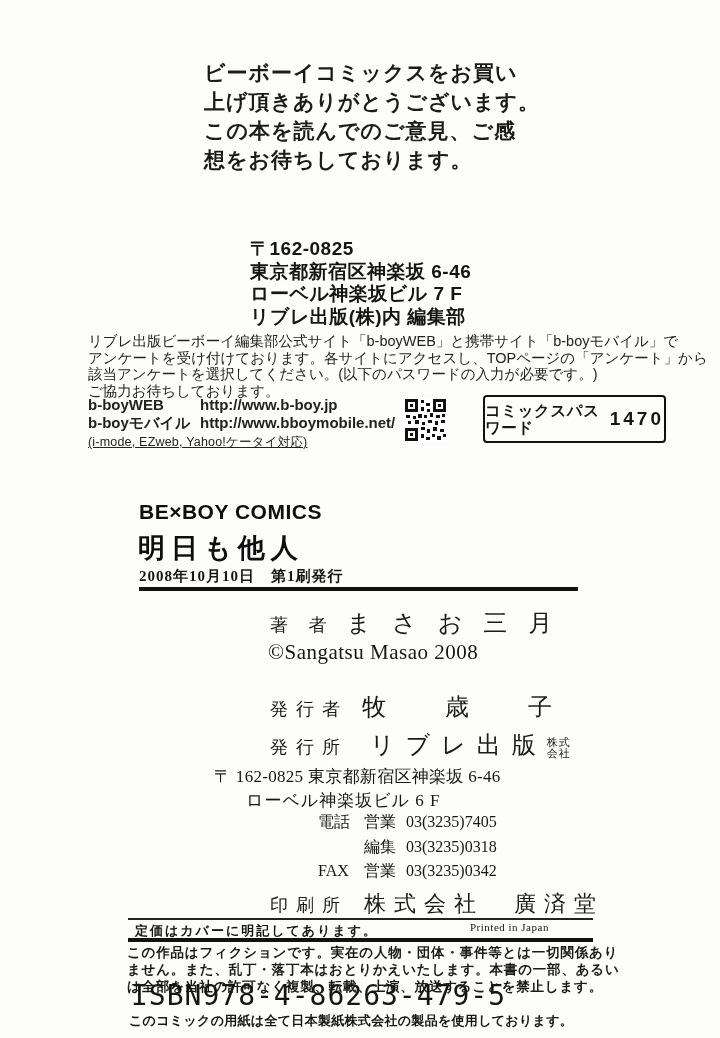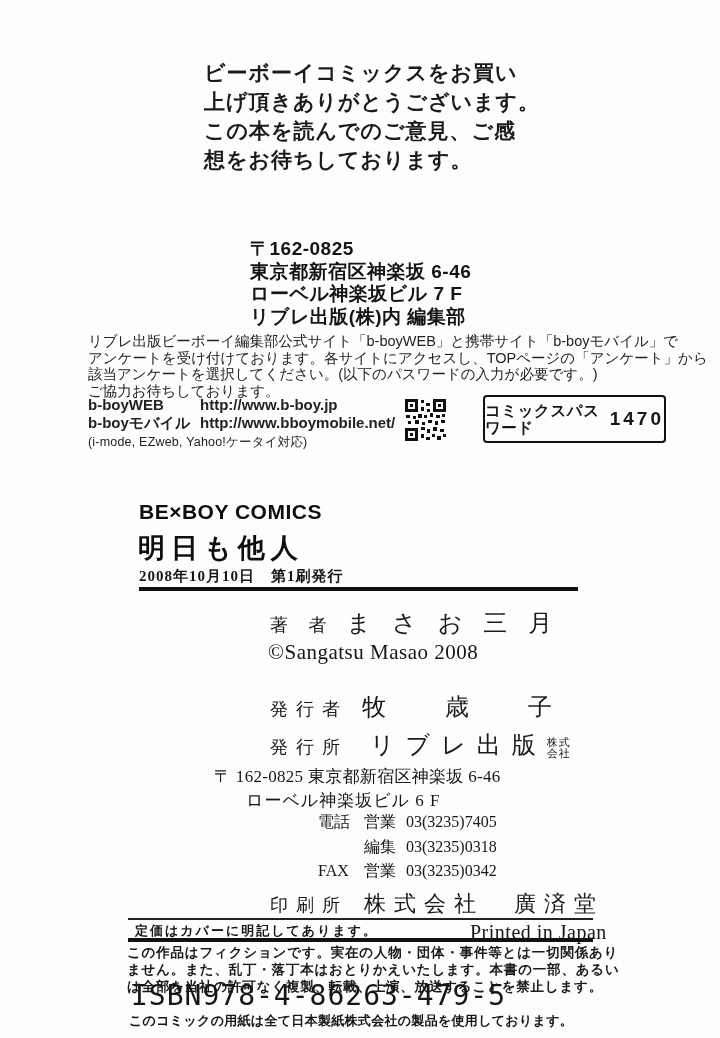--- a/index.html
+++ b/index.html
@@ -19,21 +19,21 @@
   
   .ed-address{left:250px;top:238px;font-size:19px;line-height:22.5px;font-weight:700;letter-spacing:0.5px;color:#151515;}
 
   
   .survey{left:88px;top:333px;font-size:14.5px;line-height:16.5px;font-weight:500;color:#222;}
 
   
   .urls{left:88px;top:396px;font-size:15px;line-height:18px;font-weight:600;color:#222;}
   .url-row{display:flex;align-items:baseline;}
   .url-label{width:112px;flex:none;}
-  .url-note{font-size:12.5px;font-weight:500;letter-spacing:0.2px;margin-top:1px;}
+  .url-note{font-size:12.5px;font-weight:500;letter-spacing:0.2px;margin-top:1px;text-decoration:underline;}
 
   
   .qr{left:404px;top:398px;width:43px;height:44px;}
   .pwbox{
     left:455px;top:395px;width:179px;height:44px;
     border:2.5px solid #111;border-radius:4px;
     display:flex;flex-direction:row;align-items:center;justify-content:center;margin-left:28px;
   }
   .pwbox .pw-title{font-size:15.5px;font-weight:700;letter-spacing:0.5px;line-height:17px;}
   .pwbox .pw-value{font-size:19px;font-weight:600;letter-spacing:3px;line-height:20px;}
@@ -60,21 +60,21 @@
   .phone-block{left:318px;top:810px;font-size:16px;line-height:24.5px;font-weight:500;}
   .phone-row{display:flex;}
   .ph-label{width:46px;flex:none;}
   .ph-dept{width:42px;flex:none;}
   .printer-row{left:224px;top:889px;}
   .printer-name{font-size:22px;letter-spacing:8px;margin-left:16px;}
 
   
   .rule-thin{left:128px;top:918px;width:465px;height:1.5px;background:#222;}
   .price-note{left:135px;top:922px;font-size:13px;font-weight:700;letter-spacing:2px;}
-  .printed-in{left:470px;top:921px;font-size:20px;font-weight:500;letter-spacing:0.5px;}
+  .printed-in{left:470px;top:921px;font-size:11px;font-weight:500;letter-spacing:0.5px;}
   .rule-thick-bottom{left:128px;top:938px;width:465px;height:3.5px;background:#111;}
   .disclaimer{left:127px;top:944px;font-size:13.5px;line-height:17px;font-weight:700;letter-spacing:0.8px;color:#1a1a1a;}
   .isbn{left:131px;top:979px;font-size:28px;letter-spacing:1px;color:#161616;}
   .paper-note{left:129px;top:1012px;font-size:13px;font-weight:700;letter-spacing:0.3px;}
 </style>
 </head>
 <body>
 
 <div class="abs greeting sans">
   <div>ビーボーイコミックスをお買い</div>

